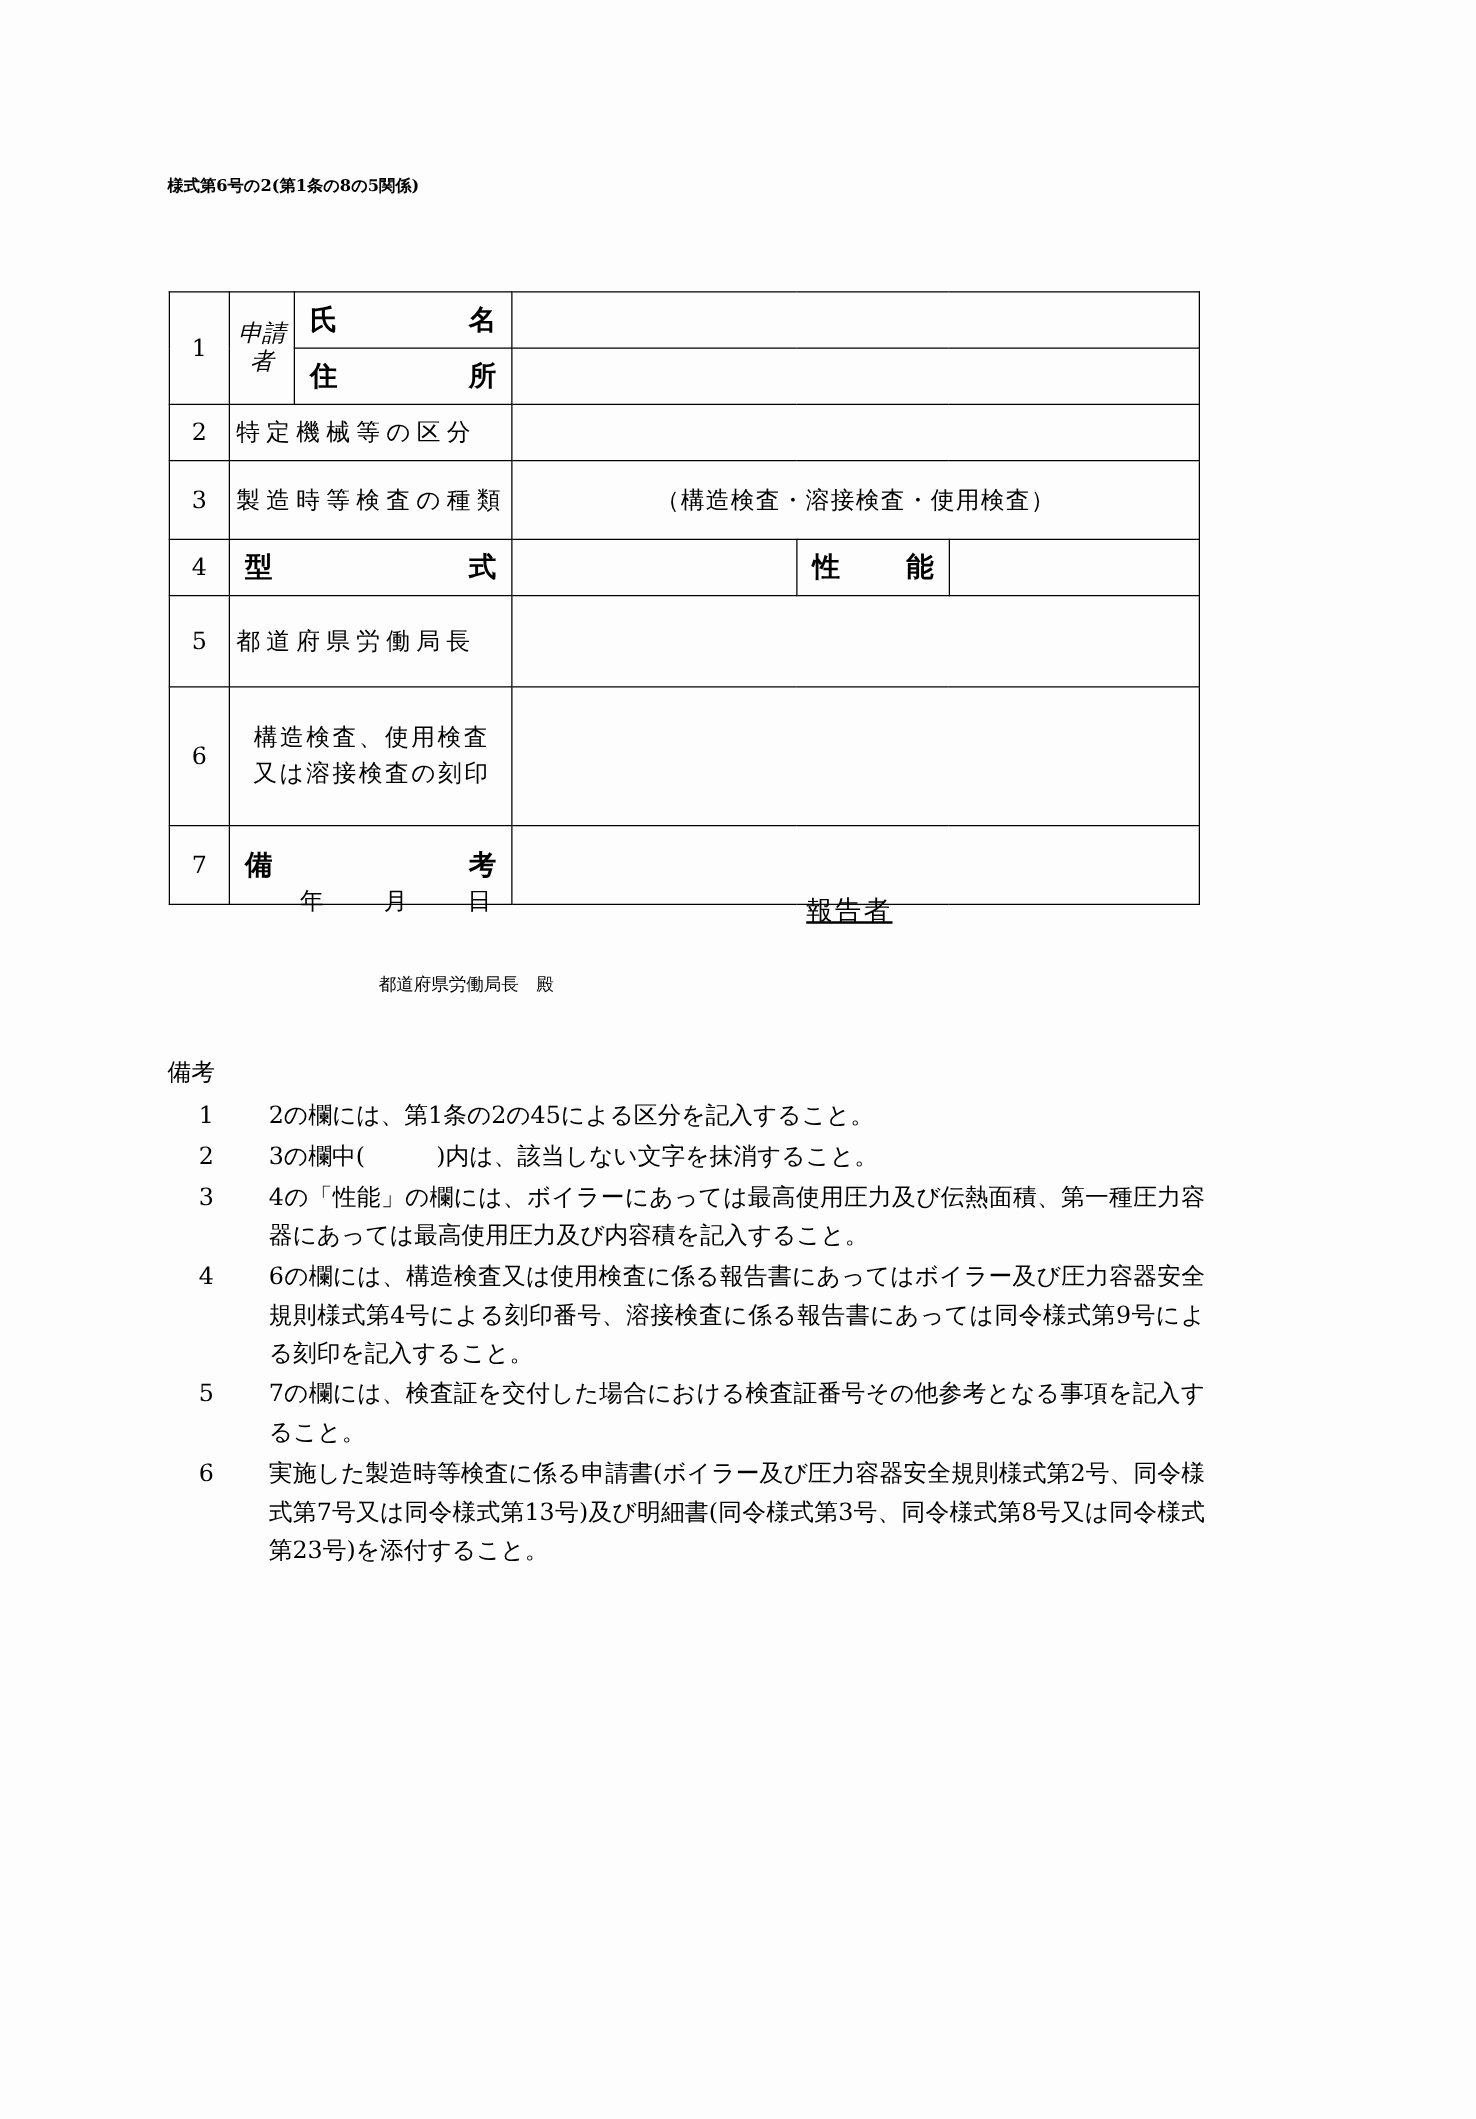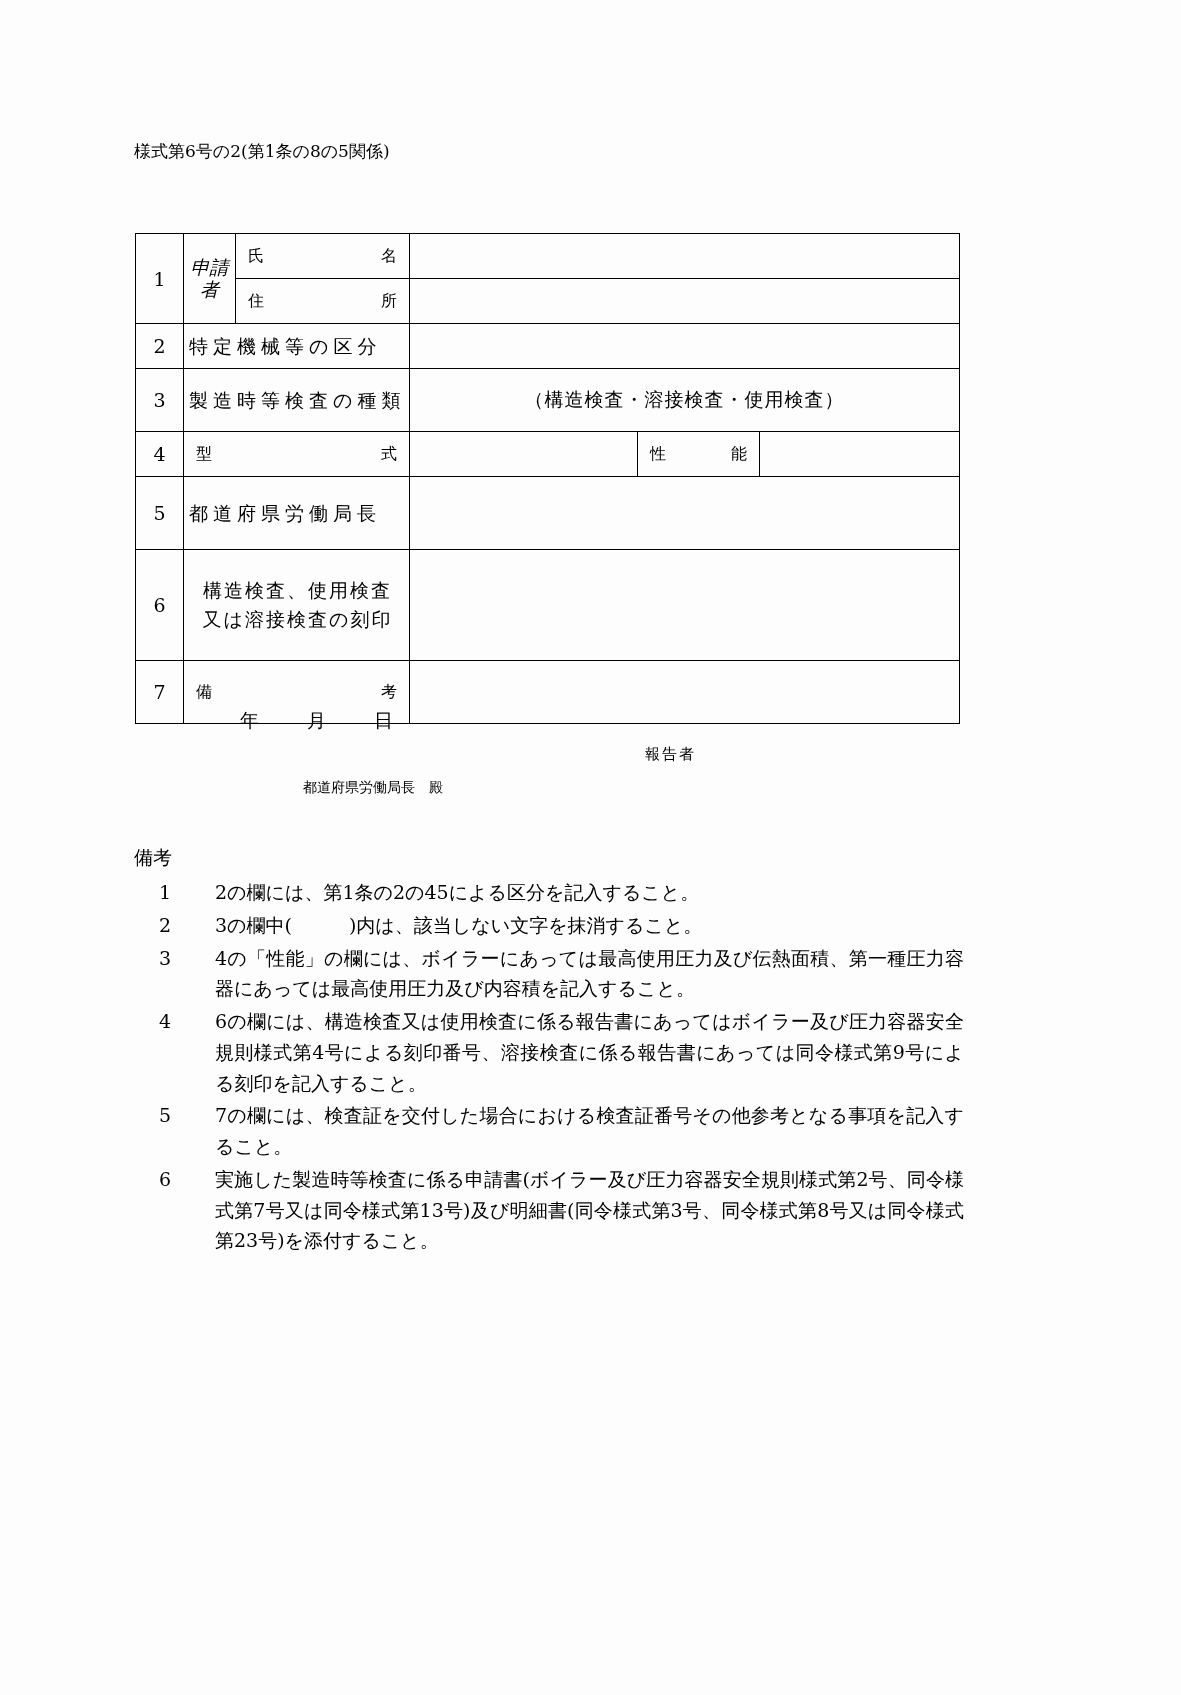--- a/index.html
+++ b/index.html
@@ -17,23 +17,24 @@
     height: 1695px;
     background: #fdfdfd;
     overflow: hidden;
   }
 
   
   .form-number {
     position: absolute;
     left: 134px;
     top: 140px;
-    font-size: 17px;
+    font-size: 13px;
     letter-spacing: 0px;
     white-space: nowrap;
+    font-weight: bold;
   }
 
   
   .doc-title {
     position: absolute;
     left: 0;
     top: 203px;
     width: 1181px;
     text-align: center;
     font-size: 21px;
@@ -61,22 +62,23 @@
   .col-num   { width: 48px;  text-align: center; }
   .col-appl  { width: 52px;  text-align: center; font-style: italic; }
   .col-label { width: 174px; }
 
   
   .lbl {
     display: block;
     text-align: justify;
     text-align-last: justify;
     padding: 0 12px;
-    font-size: 16px;
+    font-size: 22px;
     line-height: 1.38;
+    font-weight: bold;
   }
   .lbl-center {
     display: block;
     text-align: left;
     font-size: 19px;
     letter-spacing: 5px;
     text-indent: 5px;
     line-height: 1.38;
   }
   .lbl-2line {
@@ -127,24 +129,25 @@
     font-size: 19px;
     white-space: nowrap;
   }
   .date-line span { margin-right: 42px; }
   .date-line span:last-child { margin-right: 0; }
 
   
   .reporter {
     position: absolute;
     left: 645px;
-    top: 745px;
-    font-size: 15px;
+    top: 714px;
+    font-size: 21px;
     letter-spacing: 2px;
     white-space: nowrap;
+    text-decoration: underline;
   }
 
   
   .addressee {
     position: absolute;
     left: 303px;
     top: 779px;
     font-size: 14px;
     white-space: nowrap;
   }

